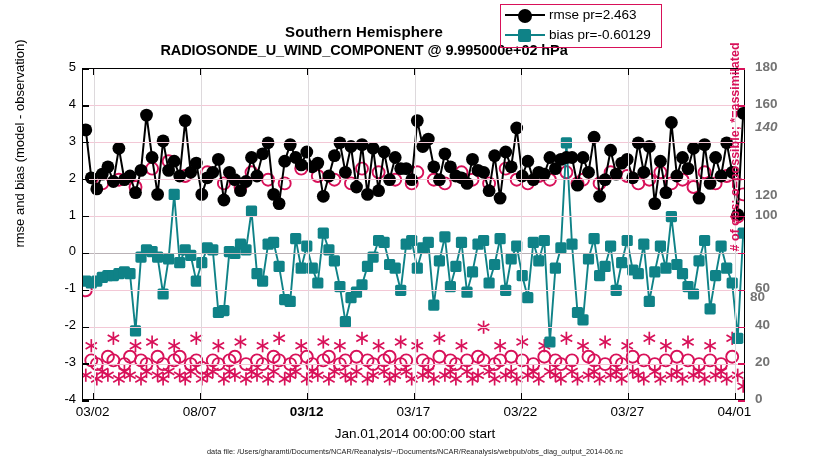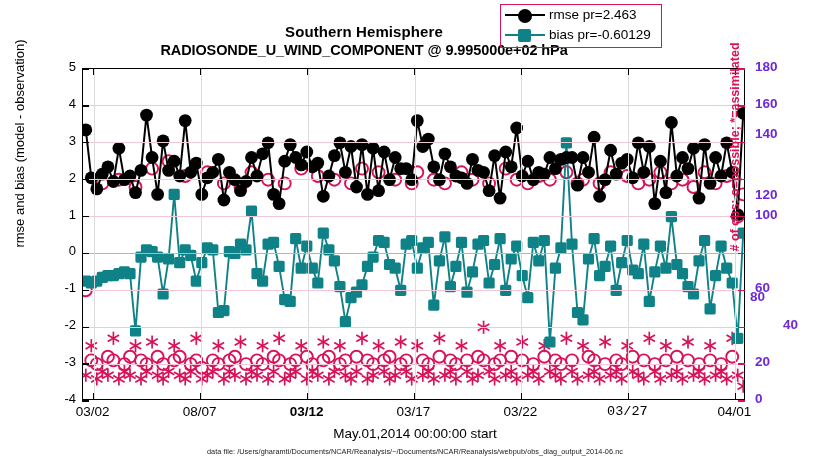--- a/index.html
+++ b/index.html
@@ -59,21 +59,21 @@
   .tickT{
     position:absolute;top:-1px;width:1.4px;height:7px;background:#000;
   }
 
   
   .ylabL{
     position:absolute;font-size:13px;color:#000;
     text-align:right;width:34px;
   }
   .ylabR{
-    position:absolute;font-size:13.5px;color:#6d28d9;font-weight:bold;
+    position:absolute;font-size:13.5px;color:#737373;font-weight:bold;
     text-align:left;width:44px;
   }
   .xlab{
     position:absolute;font-size:13.5px;color:#000;
     text-align:center;width:60px;top:404px;
   }
 
   .axis-title-left{
     position:absolute;
     left:-131px;top:136px;
@@ -944,43 +944,43 @@
     </div>
     <div class="legend-row" style="top:22px;">
       <span class="leg-sample teal">
         <span class="lline"></span>
           <span class="lmark"></span>
       </span>
       <span class="legend-text">bias pr=-0.60129</span>
     </div>
   </div>
 
-  <div class="caption-main">May.01,2014 00:00:00 start</div>
+  <div class="caption-main">Jan.01,2014 00:00:00 start</div>
   <div class="caption-file">data file: /Users/gharamti/Documents/NCAR/Reanalysis/~/Documents/NCAR/Reanalysis/webpub/obs_diag_output_2014-06.nc</div>
 
 <div class="ylabL" style="left: 42px; top: 391px;">-4</div>
     <div class="ylabL" style="left: 42px; top: 354.111px;">-3</div>
     <div class="ylabL" style="left: 42px; top: 317.222px;">-2</div>
     <div class="ylabL" style="left: 42px; top: 280.333px;">-1</div>
     <div class="ylabL" style="left: 42px; top: 243.444px;">0</div>
     <div class="ylabL" style="left: 42px; top: 206.556px;">1</div>
     <div class="ylabL" style="left: 42px; top: 169.667px;">2</div>
     <div class="ylabL" style="left: 42px; top: 132.778px;">3</div>
     <div class="ylabL" style="left: 42px; top: 95.8889px;">4</div>
     <div class="ylabL" style="left: 42px; top: 59px;">5</div>
     <div class="ylabR" style="left: 755px; top: 391px;">0</div>
     <div class="ylabR" style="left: 755px; top: 354.111px;">20</div>
-    <div class="ylabR" style="left: 755px; top: 317.222px; margin-left: 28px;">40</div>
+    <div class="ylabR" style="left: 755px; top: 317.222px;">40</div>
     <div class="ylabR" style="left: 755px; top: 280.333px;">60</div>
     <div class="ylabR" style="left: 750px; top: 243.444px; margin-top: 46px;">80</div>
     <div class="ylabR" style="left: 755px; top: 206.556px;">100</div>
     <div class="ylabR" style="left: 755px; top: 187px;">120</div>
-    <div class="ylabR" style="left: 755px; top: 126px;">140</div>
+    <div class="ylabR" style="left: 755px; top: 119px; font-style: italic;">140</div>
     <div class="ylabR" style="left: 755px; top: 95.8889px;">160</div>
     <div class="ylabR" style="left: 755px; top: 59px;">180</div>
     <div class="xlab" style="left: 62.6935px;">03/02</div>
     <div class="xlab" style="left: 169.629px;">08/07</div>
     <div class="xlab" style="left: 276.565px; font-weight: bold;">03/12</div>
     <div class="xlab" style="left: 383.5px;">03/17</div>
     <div class="xlab" style="left: 490.435px;">03/22</div>
-    <div class="xlab" style="left: 597.371px; font-family: Liberation Mono, monospace;">03/27</div>
+    <div class="xlab" style="left: 597.371px;">03/27</div>
     <div class="xlab" style="left: 704.306px;">04/01</div>
   </div>
 
 </body></html>

